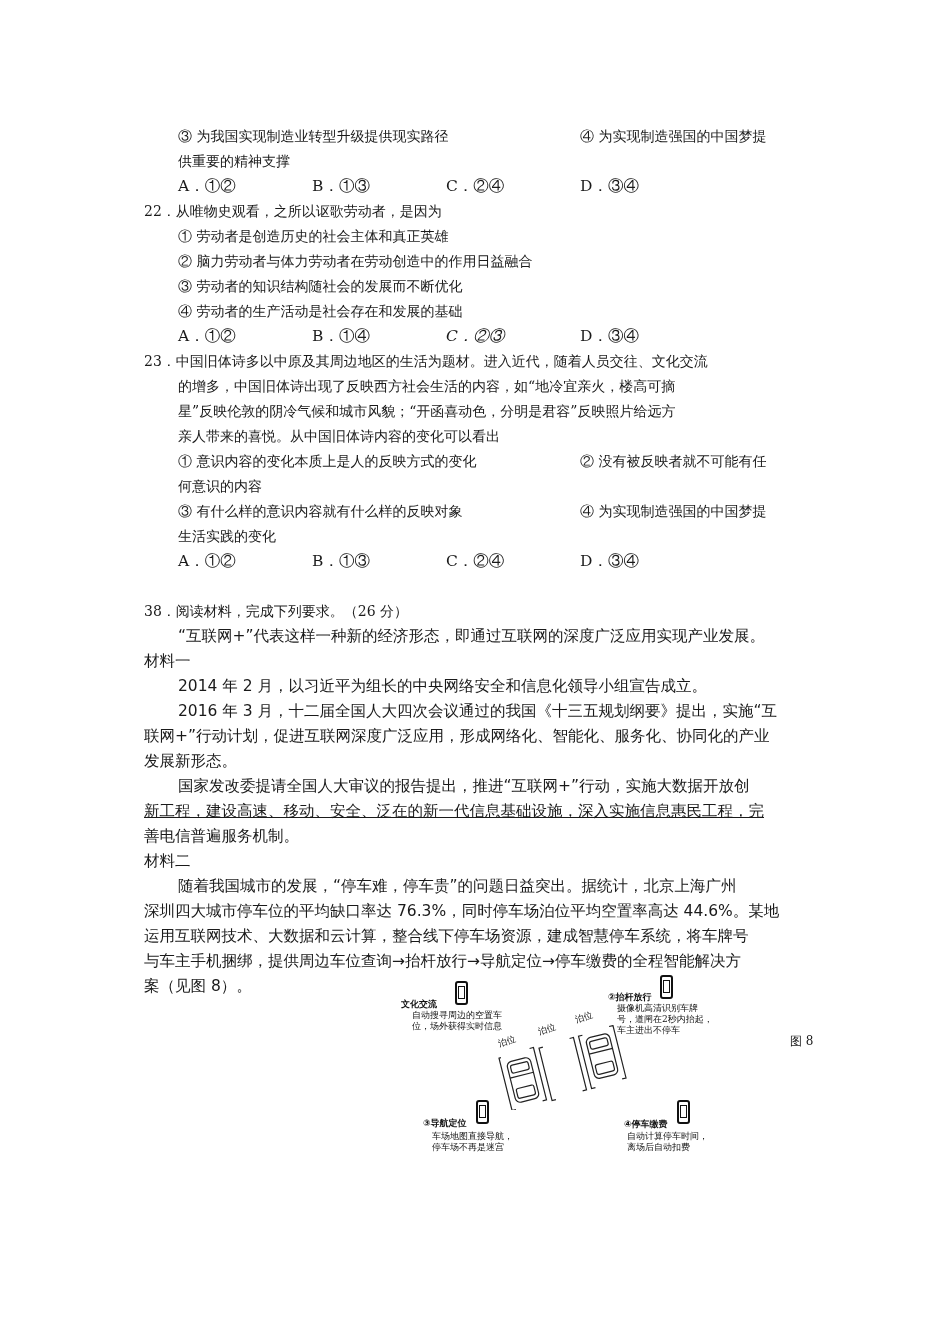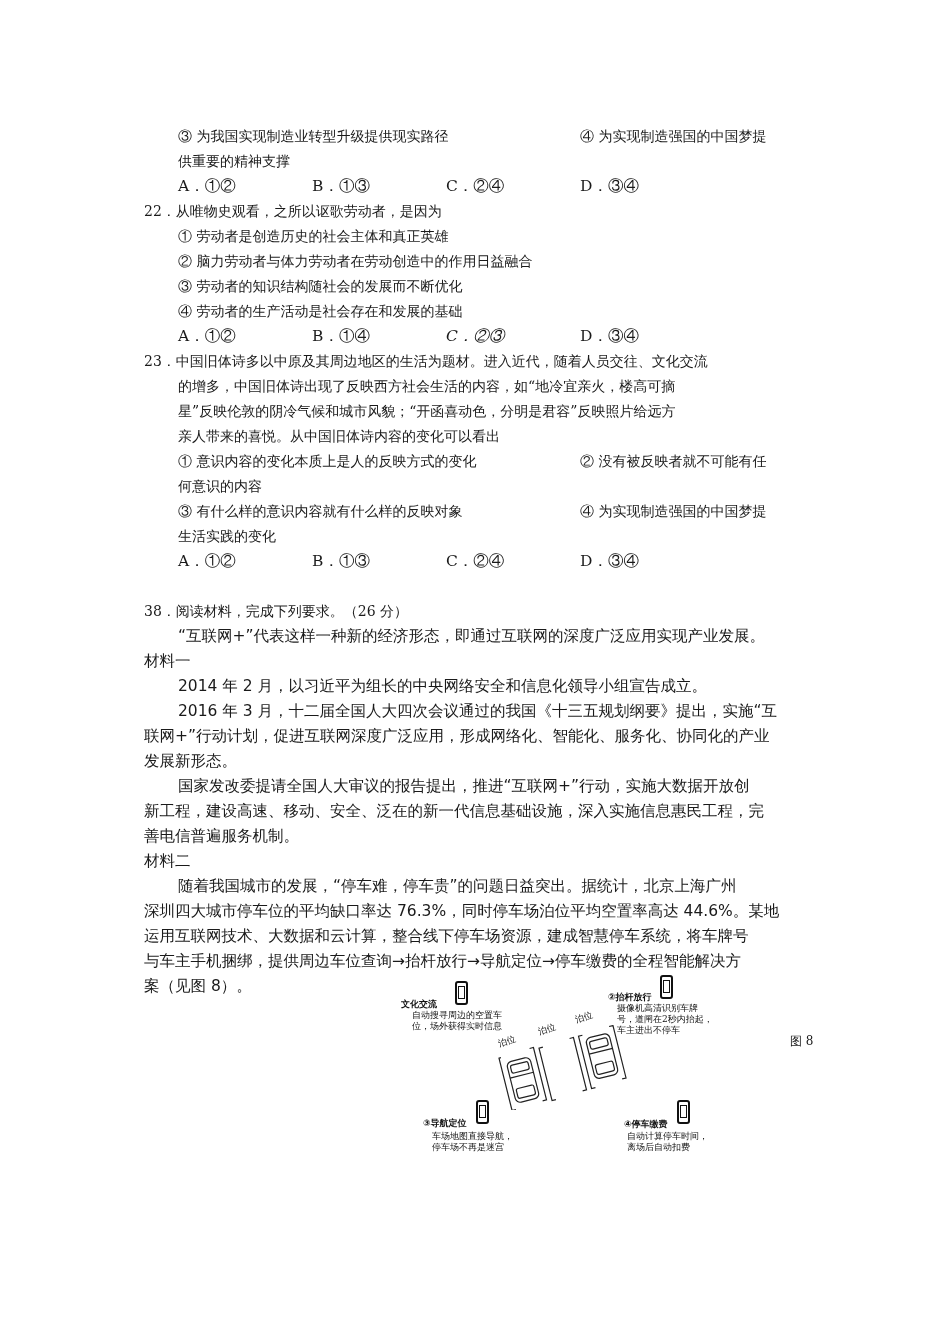--- a/index.html
+++ b/index.html
@@ -53,21 +53,21 @@
 <div class="opt" style="left:580px; top:550px;">D．③④</div>
 
 <div class="line" style="left:144px; top:600px;">38．阅读材料，完成下列要求。（26 分）</div>
 <div class="line sans" style="left:178px; top:625px;">“互联网+”代表这样一种新的经济形态，即通过互联网的深度广泛应用实现产业发展。</div>
 <div class="line sans" style="left:144px; top:650px;">材料一</div>
 <div class="line sans" style="left:178px; top:675px;">2014 年 2 月，以习近平为组长的中央网络安全和信息化领导小组宣告成立。</div>
 <div class="line sans" style="left:178px; top:700px;text-align:center;">2016 年 3 月，十二届全国人大四次会议通过的我国《十三五规划纲要》提出，实施“互</div>
 <div class="line sans" style="left:144px; top:725px;">联网+”行动计划，促进互联网深度广泛应用，形成网络化、智能化、服务化、协同化的产业</div>
 <div class="line sans" style="left:144px; top:750px;">发展新形态。</div>
 <div class="line sans" style="left:178px; top:775px;">国家发改委提请全国人大审议的报告提出，推进“互联网+”行动，实施大数据开放创</div>
-<div class="line sans" style="left:144px; top:800px;">新工程，建设高速、移动、安全、泛在的新一代信息基础设施，深入实施信息惠民工程，完</div>
+<div class="line sans" style="left:144px; top:800px;text-decoration:underline;">新工程，建设高速、移动、安全、泛在的新一代信息基础设施，深入实施信息惠民工程，完</div>
 <div class="line sans" style="left:144px; top:825px;">善电信普遍服务机制。</div>
 <div class="line sans" style="left:144px; top:850px;">材料二</div>
 <div class="line sans" style="left:178px; top:875px;">随着我国城市的发展，“停车难，停车贵”的问题日益突出。据统计，北京上海广州</div>
 <div class="line sans" style="left:144px; top:900px;">深圳四大城市停车位的平均缺口率达 76.3%，同时停车场泊位平均空置率高达 44.6%。某地</div>
 <div class="line sans" style="left:144px; top:925px;">运用互联网技术、大数据和云计算，整合线下停车场资源，建成智慧停车系统，将车牌号</div>
 <div class="line sans" style="left:144px; top:950px;text-align:center;">与车主手机捆绑，提供周边车位查询→抬杆放行→导航定位→停车缴费的全程智能解决方</div>
 <div class="line sans" style="left:144px; top:975px;">案（见图 8）。</div>
 
 <div class="fig">
 

